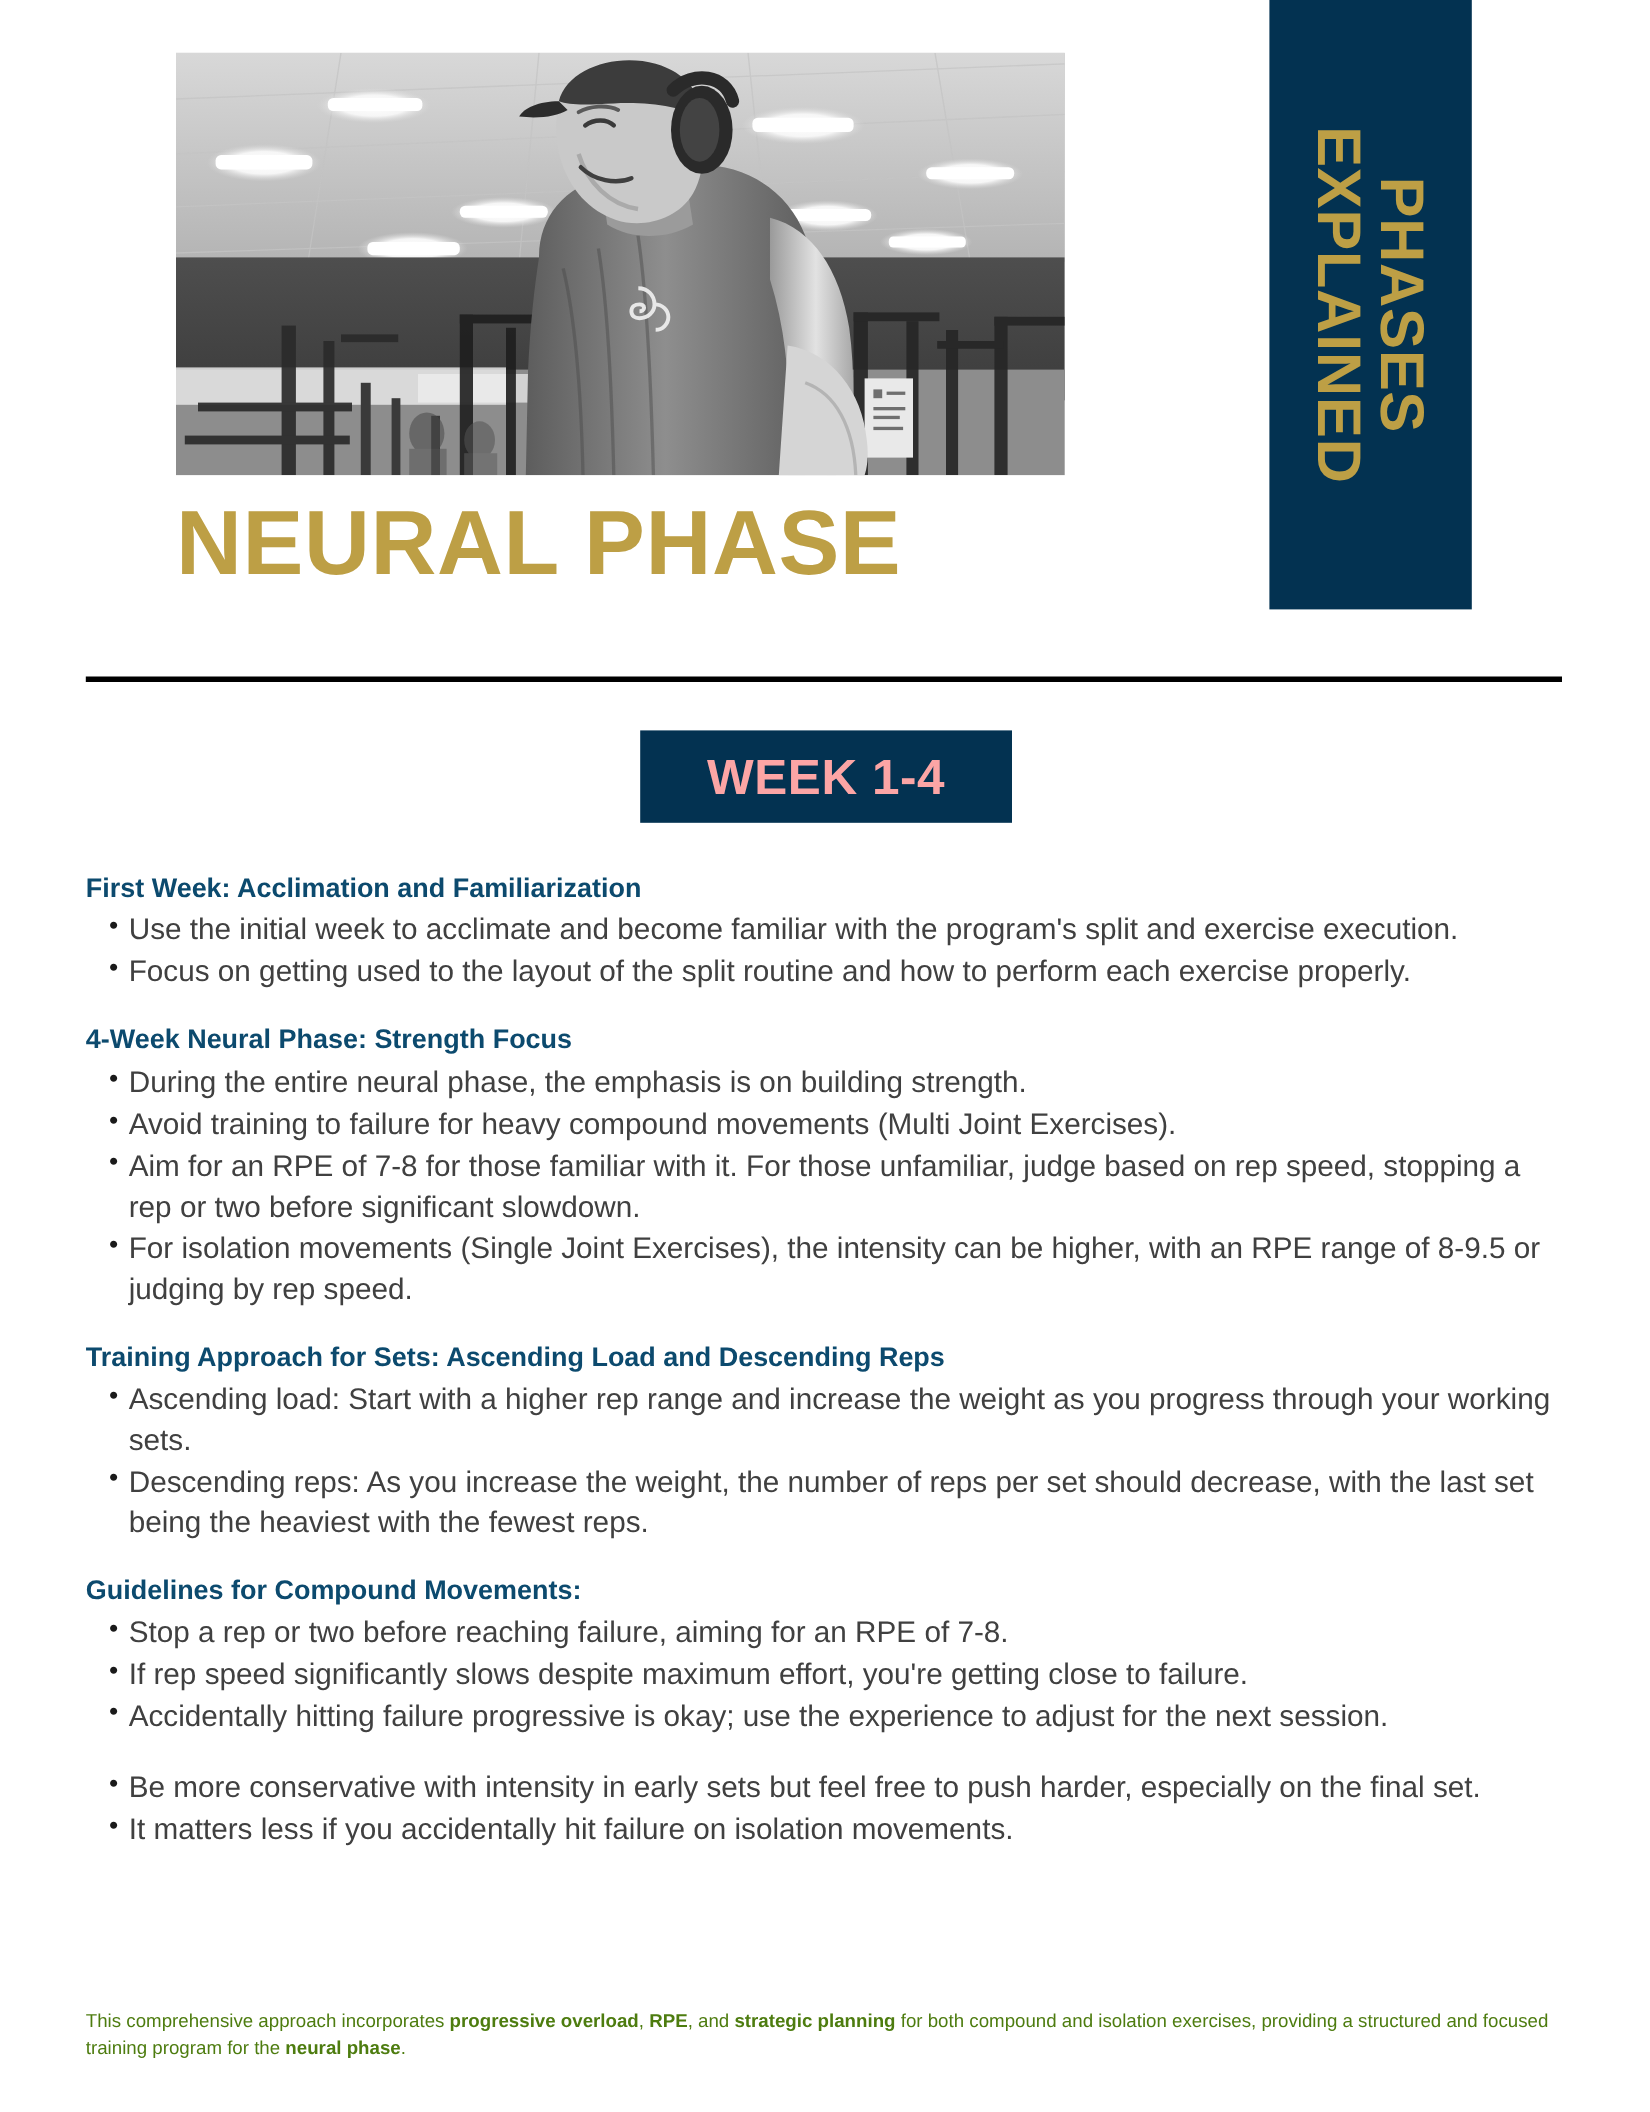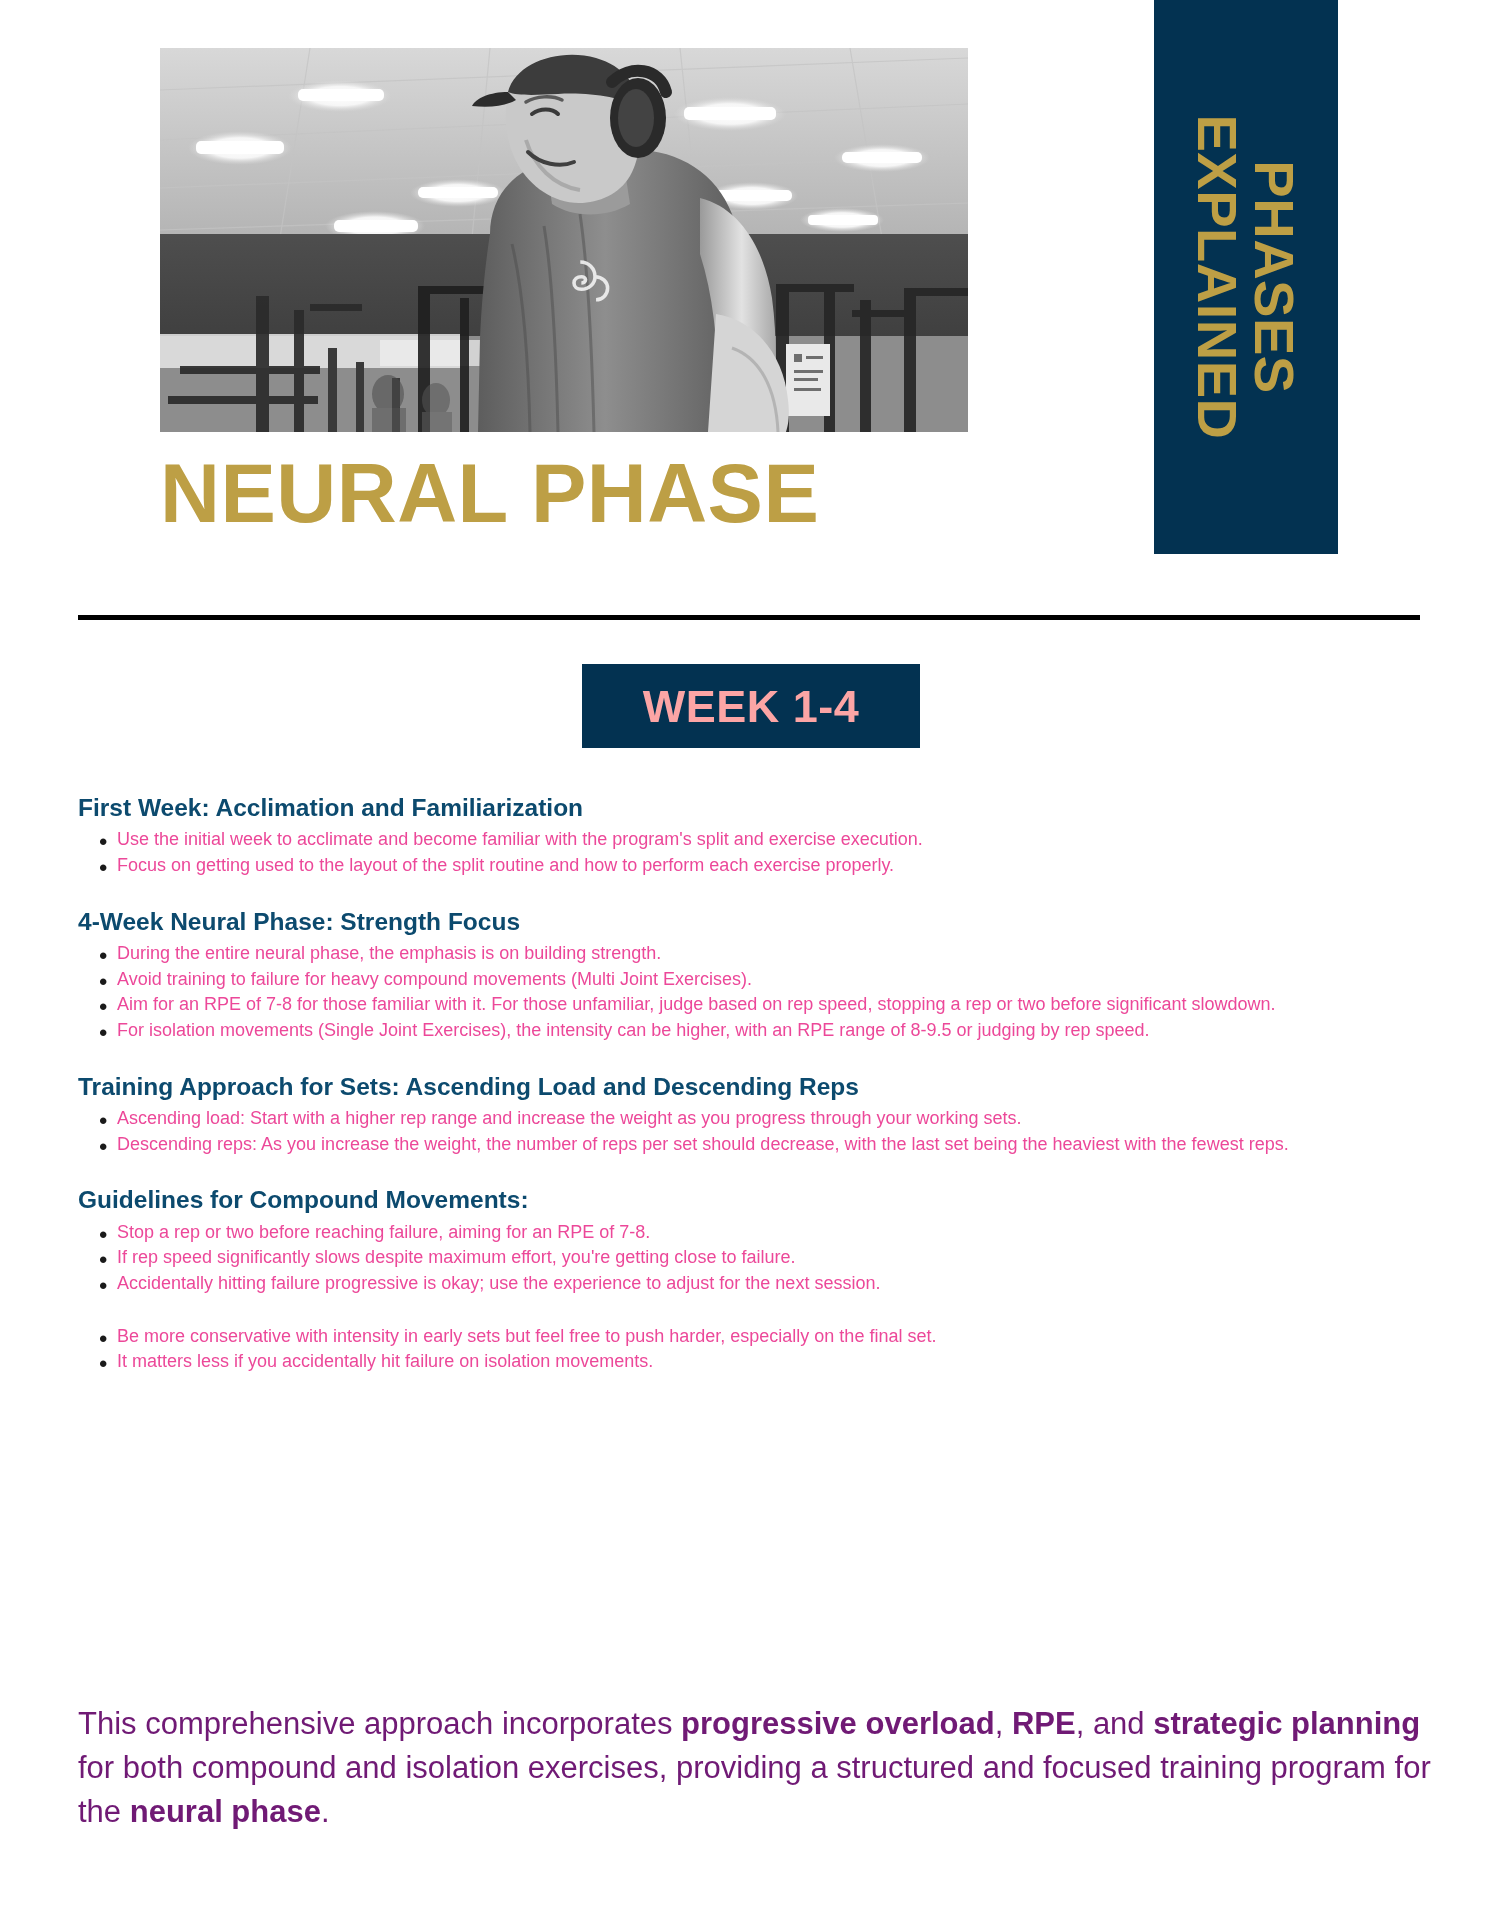--- a/index.html
+++ b/index.html
@@ -123,44 +123,44 @@
 
   ul.bullets {
     list-style: none;
     margin: 0;
     padding: 0;
   }
 
   ul.bullets li {
     position: relative;
     padding-left: 39px;
-    font-size: 18px;
+    font-size: 27px;
     line-height: 1.37;
-    color: #ec4899;
+    color: #404040;
     margin-bottom: 1px;
   }
 
   ul.bullets li::before {
     content: "\2022";
     position: absolute;
     left: 21px;
     top: -1px;
     font-size: 24px;
     line-height: 1.37;
     color: #1a1a1a;
   }
 
   .closing {
     position: absolute;
     left: 78px;
-    top: 1702px;
+    top: 1826px;
     width: 1354px;
-    font-size: 31px;
+    font-size: 17px;
     line-height: 1.42;
-    color: #701a75;
+    color: #4d7c0f;
   }
   .closing b { font-weight: bold; }
 </style>
 </head>
 <body>
 
 <div class="page">
 
   <div class="hero-photo">
     <svg viewBox="0 0 808 384" preserveAspectRatio="none">

